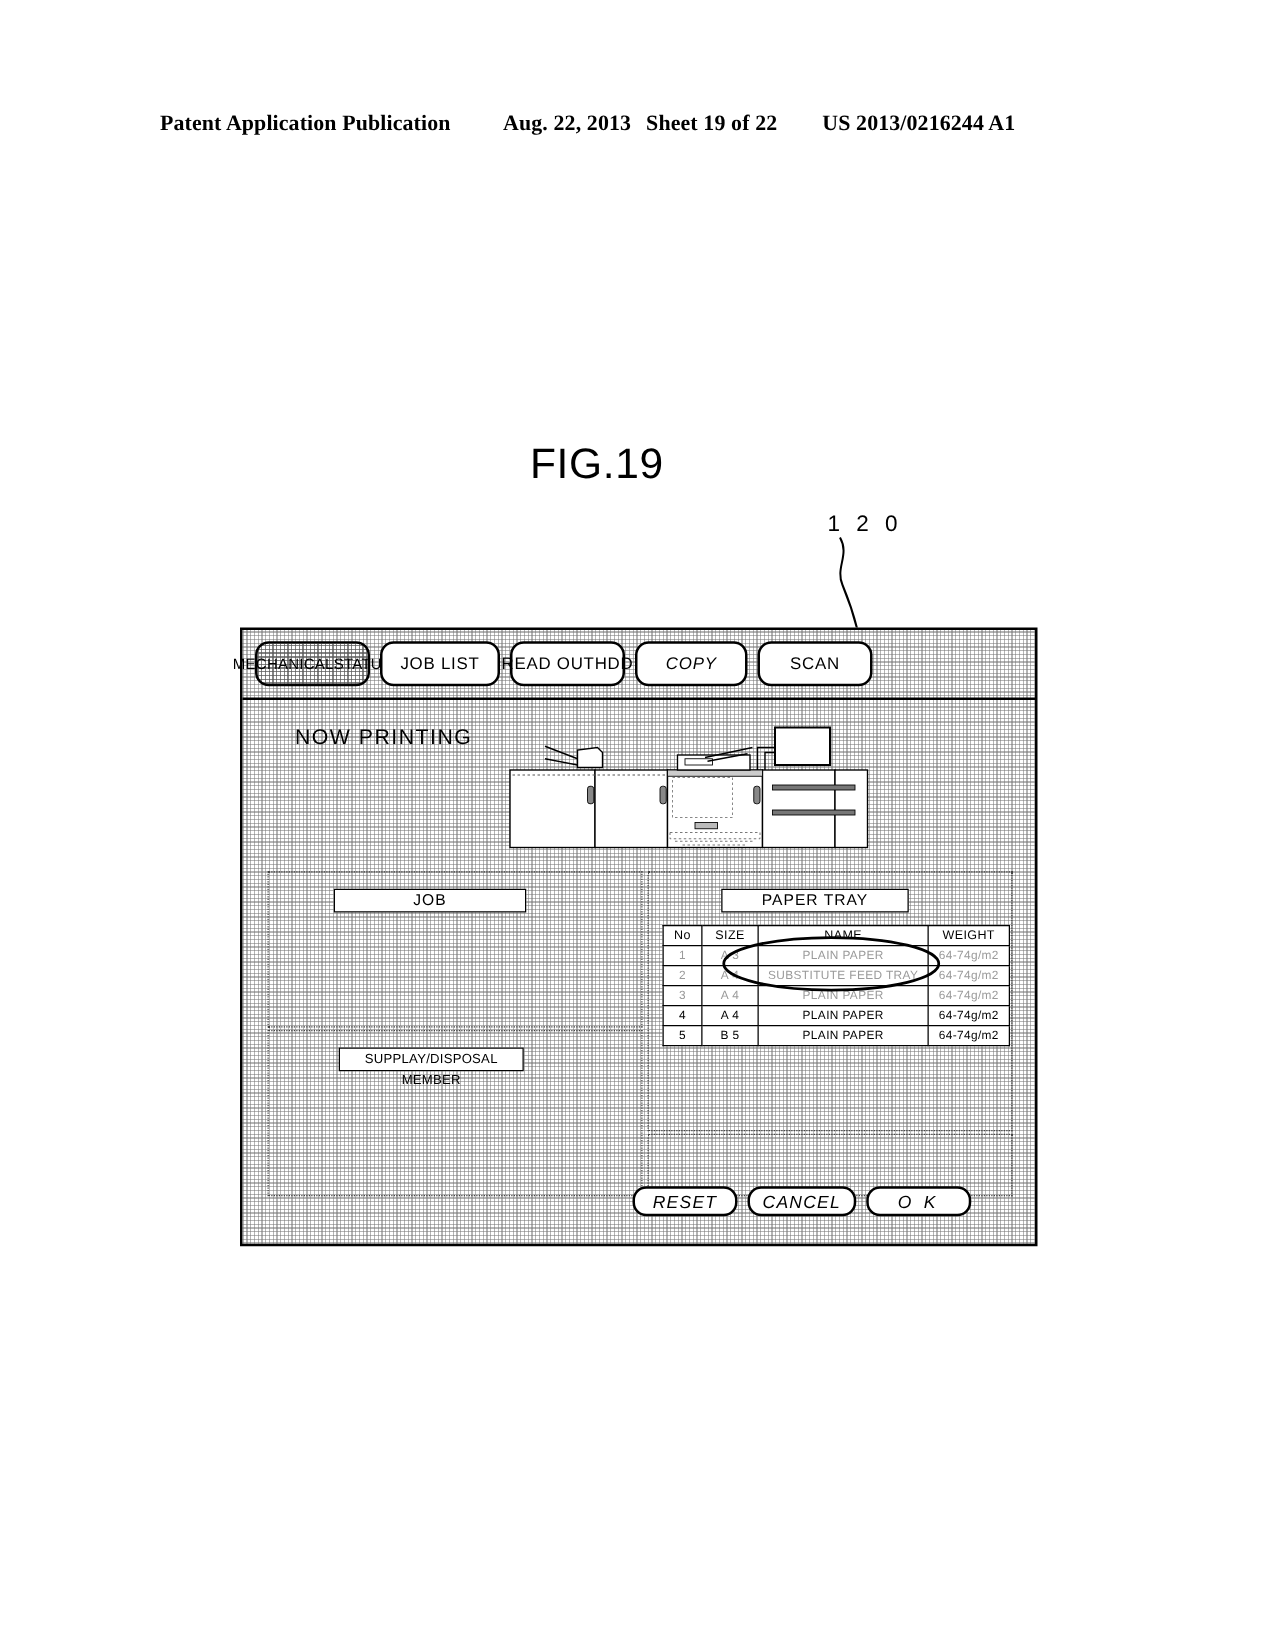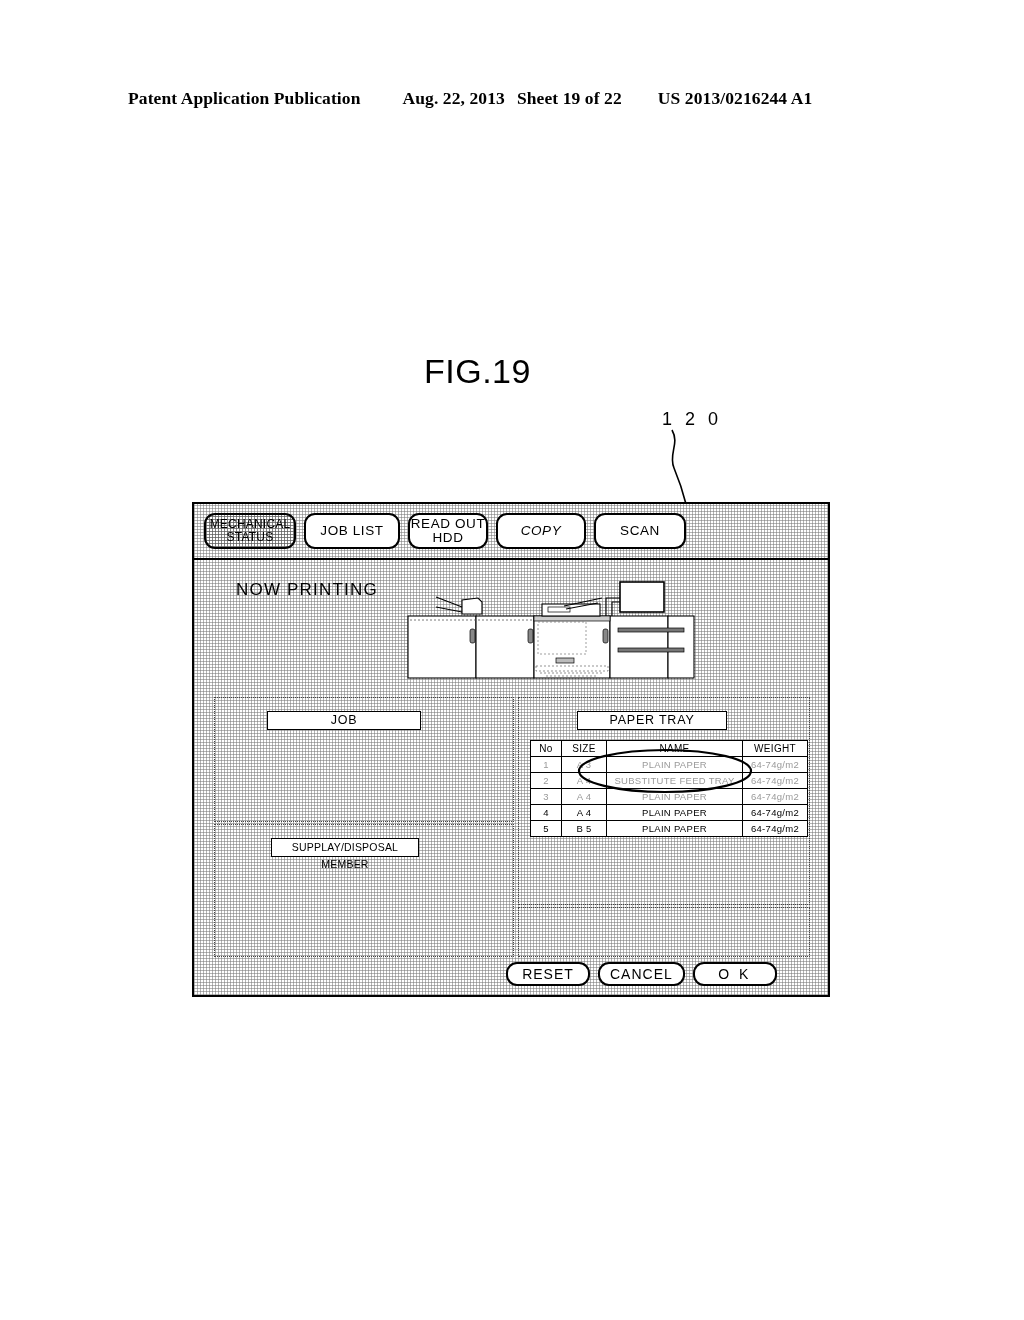--- a/index.html
+++ b/index.html
@@ -91,42 +91,41 @@
     padding-left: 10px;
     gap: 8px;
   }
   .tab {
     border: 2.2px solid #000;
     border-radius: 11px;
     background: #fff;
     height: 36px;
     box-sizing: border-box;
     display: flex;
-    flex-direction: column;
     align-items: center;
     justify-content: center;
     font-size: 13.5px;
     letter-spacing: 0.6px;
     line-height: 1.0;
     padding: 0 9px;
     white-space: nowrap;
   }
   .tab.two-line { line-height: 1.05; }
   .tab.two-line span { display: block; }
   .tab.selected {
     background-color: #ffffff;
     background-image:
       repeating-linear-gradient(0deg,   rgba(90,90,90,0.75) 0 1px, transparent 1px 3px),
       repeating-linear-gradient(90deg,  rgba(90,90,90,0.75) 0 1px, transparent 1px 3px);
     font-size: 12px;
     letter-spacing: 0.2px;
   }
   .tab-w1 { width: 92px; }
   .tab-w2 { width: 96px; }
-  .tab-w3 { width: 80px; }
+  .tab-w3 { width: 92px; }
   .tab-w4 { width: 90px; font-style: italic; }
   .tab-w5 { width: 92px; }
 
   
   .status-text {
     position: absolute;
     left: 42px;
     top: 76px;
     font-size: 17px;
     letter-spacing: 1.2px;
@@ -205,23 +204,24 @@
     top: 48px;
     width: 178px;
     height: 50px;
     pointer-events: none;
   }
 
   
   .actions {
     position: absolute;
     left: 312px;
-    top: 458px;
+    top: 445px;
     display: flex;
     gap: 8px;
+    font-style: italic;
   }
   .abtn {
     border: 2.2px solid #000;
     border-radius: 11px;
     background: #fff;
     height: 24px;
     min-width: 84px;
     box-sizing: border-box;
     display: flex;
     align-items: center;

